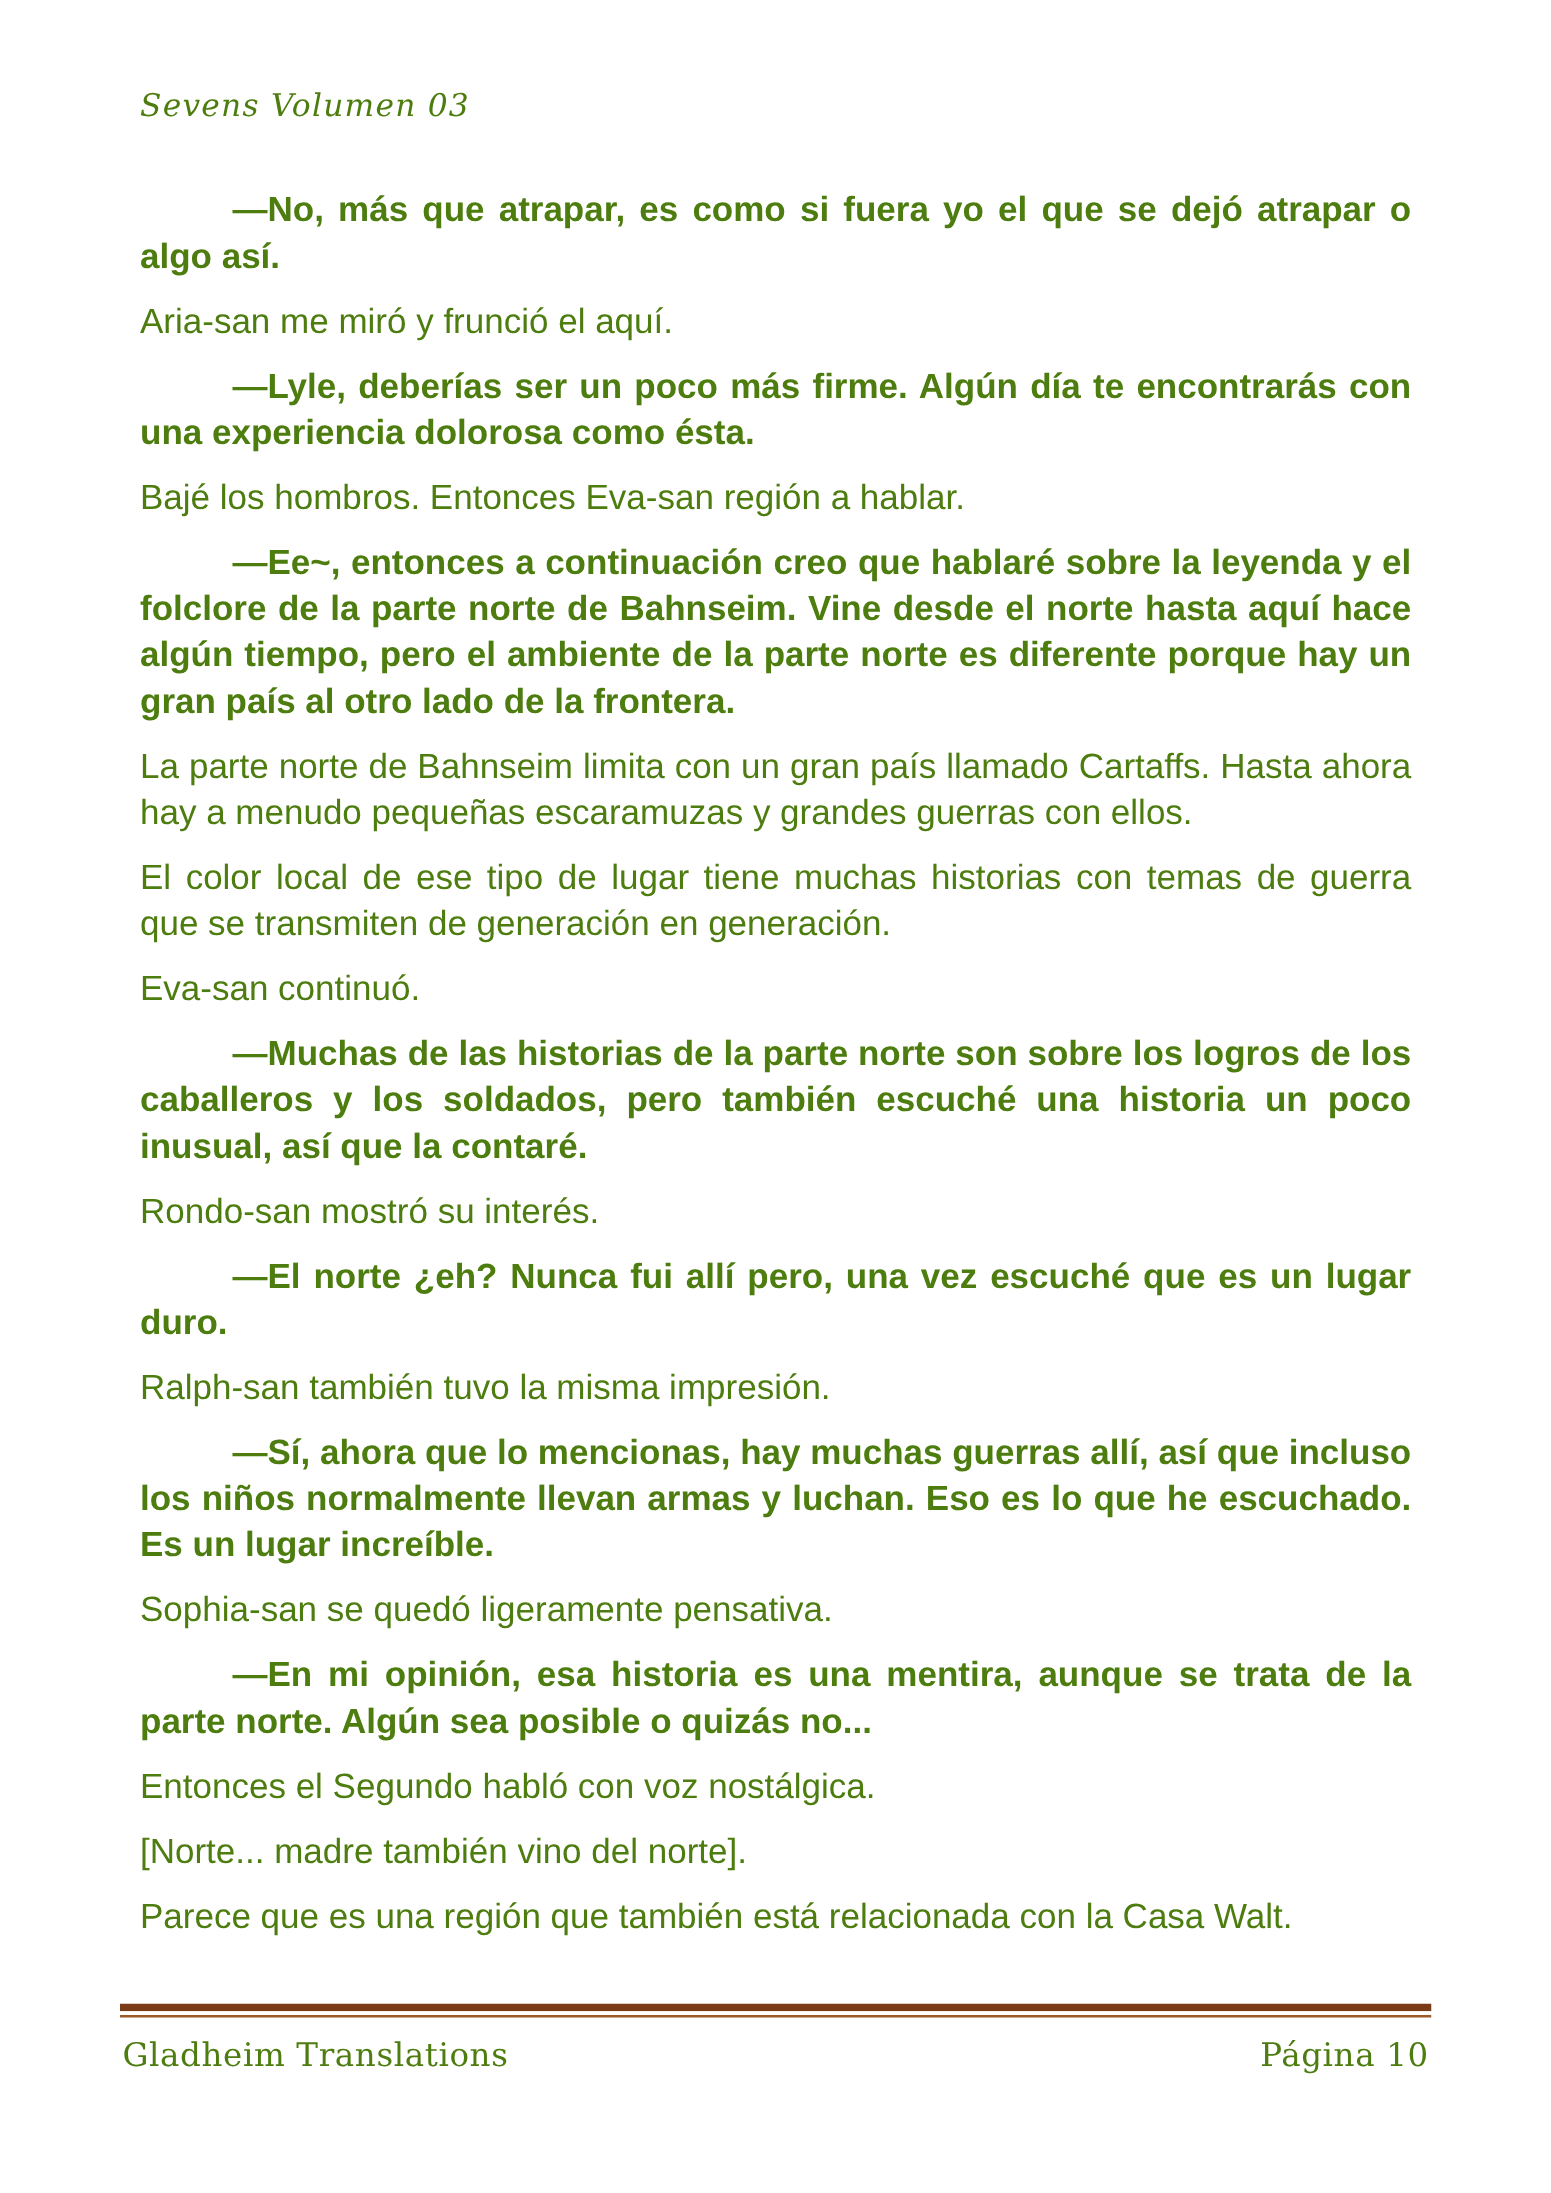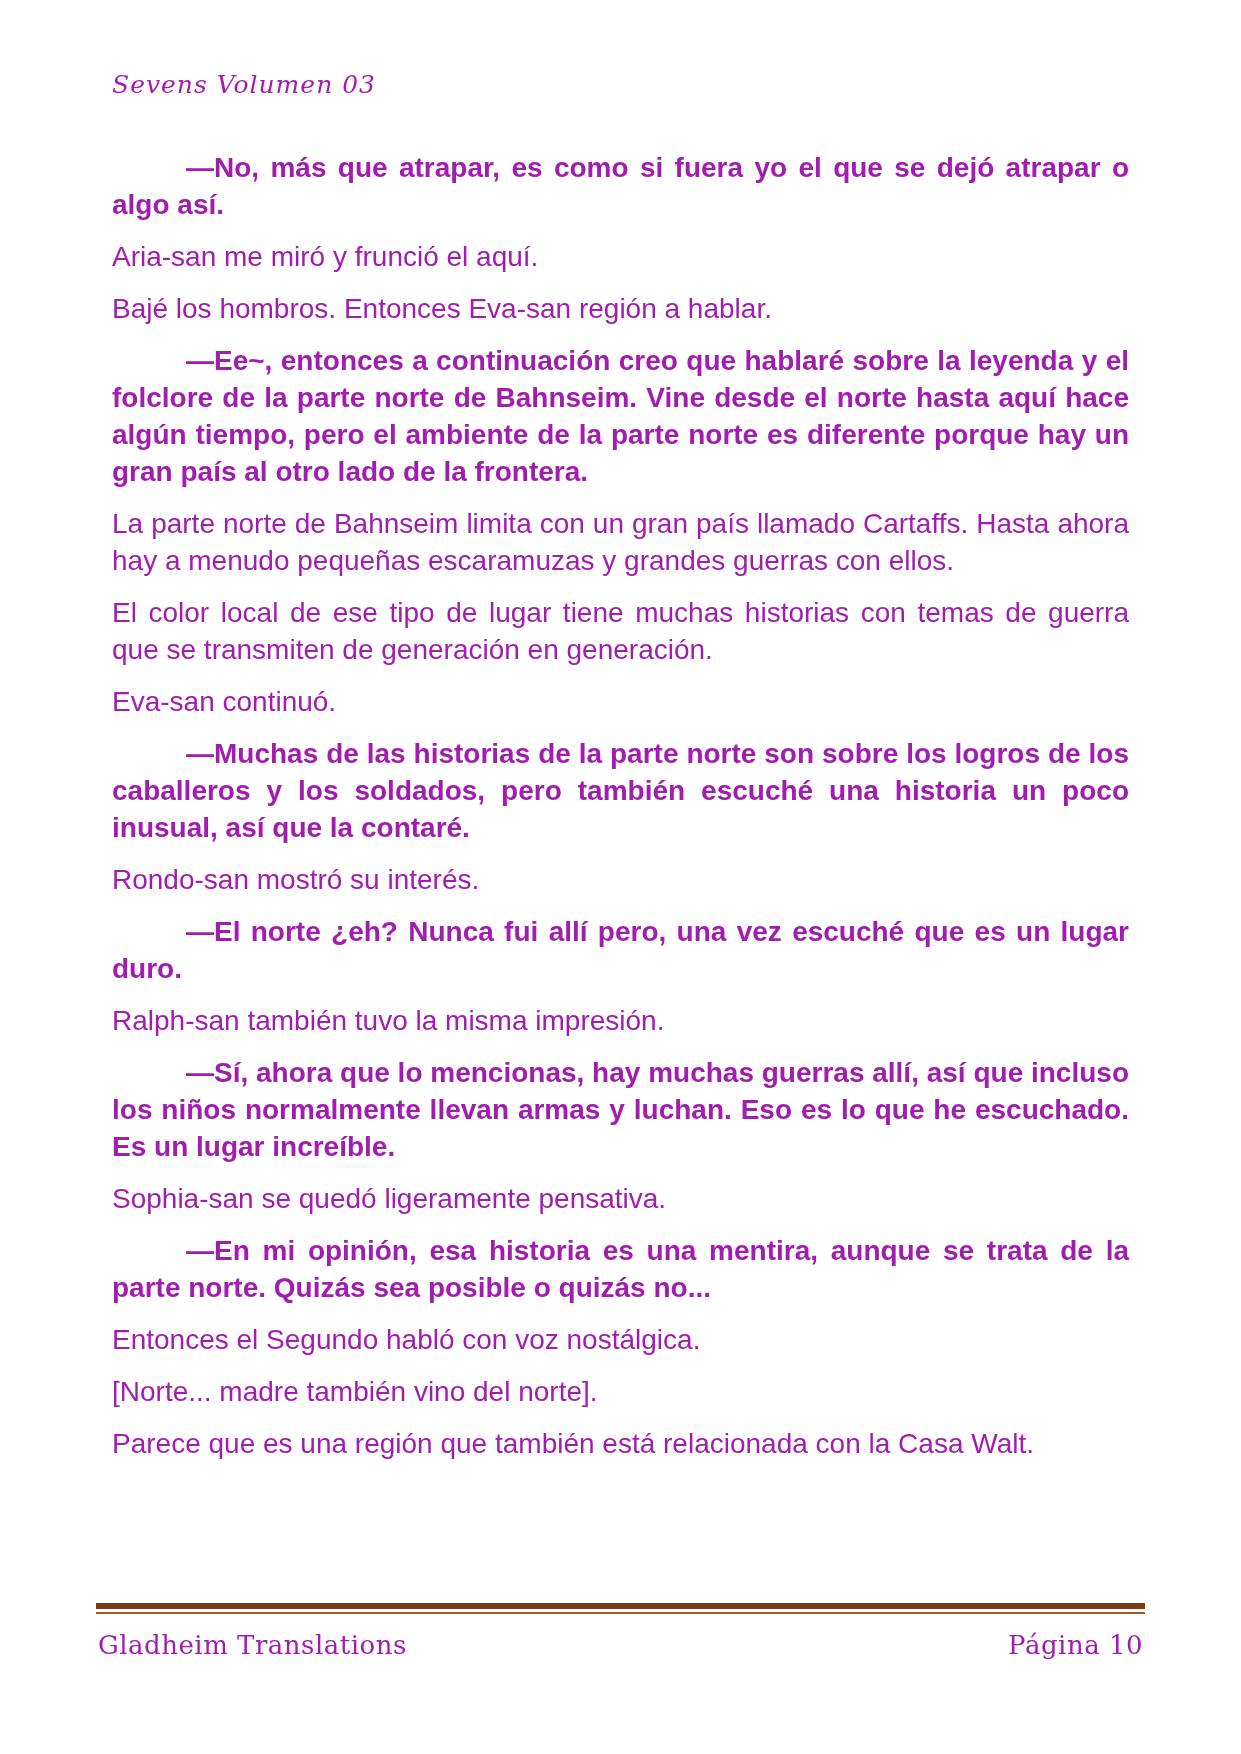--- a/index.html
+++ b/index.html
@@ -1,21 +1,21 @@
 <!DOCTYPE html>
 <html><head>
 <meta charset="utf-8">
 <style>
   html, body { margin: 0; padding: 0; background: #ffffff; }
   .page {
     position: relative;
     width: 1241px;
     height: 1754px;
     background: #ffffff;
-    color: #a21caf;
+    color: #4d7c0f;
     font-family: "Liberation Sans", sans-serif;
     overflow: hidden;
   }
   .header {
     position: absolute;
     top: 70px;
     left: 112px;
     font-family: "DejaVu Serif", serif;
     font-style: italic;
     font-size: 25px;
@@ -58,32 +58,33 @@
 </head>
 <body>
 
 <div class="page">
 
   <div class="header">Sevens Volumen 03</div>
 
   <div class="content">
     <p class="dialogue">—No, más que atrapar, es como si fuera yo el que se dejó atrapar o algo así.</p>
     <p class="narration">Aria-san me miró y frunció el aquí.</p>
+    <p class="dialogue">—Lyle, deberías ser un poco más firme. Algún día te encontrarás con una experiencia dolorosa como ésta.</p>
     <p class="narration">Bajé los hombros. Entonces Eva-san región a hablar.</p>
     <p class="dialogue">—Ee~, entonces a continuación creo que hablaré sobre la leyenda y el folclore de la parte norte de Bahnseim. Vine desde el norte hasta aquí hace algún tiempo, pero el ambiente de la parte norte es diferente porque hay un gran país al otro lado de la frontera.</p>
     <p class="narration">La parte norte de Bahnseim limita con un gran país llamado Cartaffs. Hasta ahora hay a menudo pequeñas escaramuzas y grandes guerras con ellos.</p>
     <p class="narration">El color local de ese tipo de lugar tiene muchas historias con temas de guerra que se transmiten de generación en generación.</p>
     <p class="narration">Eva-san continuó.</p>
     <p class="dialogue">—Muchas de las historias de la parte norte son sobre los logros de los caballeros y los soldados, pero también escuché una historia un poco inusual, así que la contaré.</p>
     <p class="narration">Rondo-san mostró su interés.</p>
     <p class="dialogue">—El norte ¿eh? Nunca fui allí pero, una vez escuché que es un lugar duro.</p>
     <p class="narration">Ralph-san también tuvo la misma impresión.</p>
     <p class="dialogue">—Sí, ahora que lo mencionas, hay muchas guerras allí, así que incluso los niños normalmente llevan armas y luchan. Eso es lo que he escuchado. Es un lugar increíble.</p>
     <p class="narration">Sophia-san se quedó ligeramente pensativa.</p>
-    <p class="dialogue">—En mi opinión, esa historia es una mentira, aunque se trata de la parte norte. Quizás sea posible o quizás no...</p>
+    <p class="dialogue">—En mi opinión, esa historia es una mentira, aunque se trata de la parte norte. Algún sea posible o quizás no...</p>
     <p class="narration">Entonces el Segundo habló con voz nostálgica.</p>
     <p class="narration">[Norte... madre también vino del norte].</p>
     <p class="narration">Parece que es una región que también está relacionada con la Casa Walt.</p>
   </div>
 
   <div class="footer-rule">
     <div class="thick"></div>
     <div class="gap"></div>
     <div class="thin"></div>
   </div>

